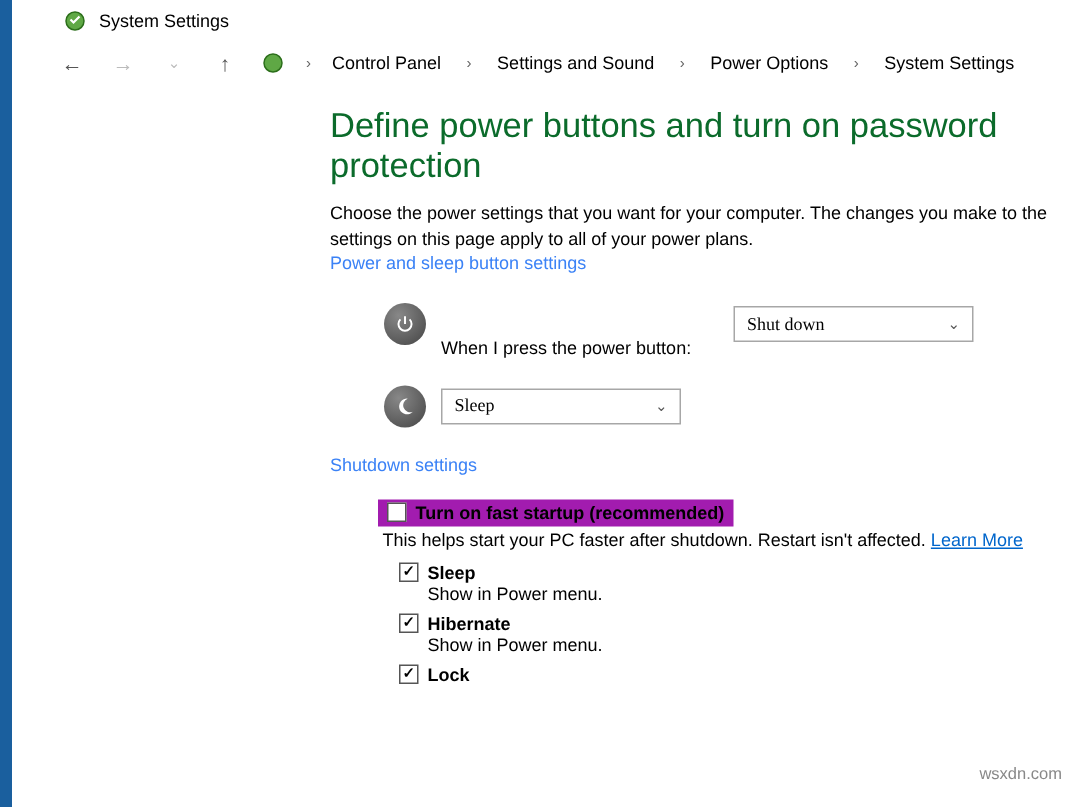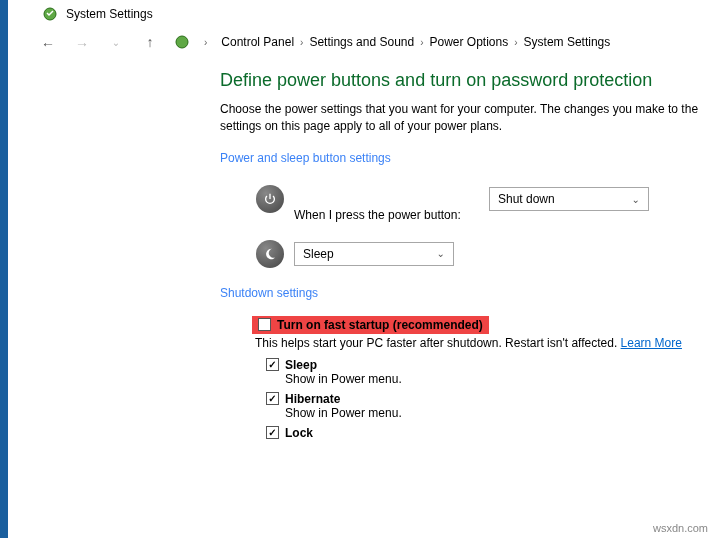--- a/index.html
+++ b/index.html
@@ -32,38 +32,38 @@
       align-items: center;
       gap: 14px;
       padding: 6px 10px 10px 38px;
       font-size: 12px;
     }
     .nav-arrow { width: 20px; color: #555; text-align: center; font-size: 14px; }
     .nav-arrow.disabled { color: #bbb; }
     .breadcrumb {
       display: flex;
       align-items: center;
-      gap: 6px;
+      gap: 17px;
       color: #000;
     }
     .bc-sep { color: #666; font-size: 10px; }
     .bc-item { cursor: default; }
     .content {
       padding: 10px 0 0 220px;
     }
     .heading {
       color: #0b6b2b;
-      font-size: 18px;
+      font-size: 23px;
       font-weight: 400;
       margin-bottom: 10px;
     }
     .intro {
       font-size: 12px;
       color: #000;
-      margin-bottom: 16px;
+      margin-bottom: 0;
       line-height: 1.4;
     }
     .section-title {
       font-size: 12px;
       color: #3b82f6;
       margin-bottom: 12px;
     }
     .button-row {
       display: flex;
       align-items: center;
@@ -86,25 +86,26 @@
     .select {
       width: 160px;
       height: 24px;
       border: 1px solid #a7a7a7;
       display: flex;
       align-items: center;
       justify-content: space-between;
       padding: 0 8px;
       font-size: 12px;
       background: #fff;
+      font-family: Liberation Serif, serif;
     }
     .chev { font-size: 10px; color: #555; }
     .shutdown-section { margin-top: 8px; }
     .highlight {
-      background: #ef4444;
+      background: #a21caf;
       display: inline-block;
       padding: 2px 6px;
       margin: 4px 0 2px 32px;
     }
     .check-row {
       display: flex;
       align-items: center;
       gap: 6px;
       font-weight: bold;
       font-size: 12px;
@@ -128,21 +129,21 @@
     .check-group {
       margin-left: 46px;
       margin-top: 2px;
       margin-bottom: 6px;
     }
     .check-group .check-row { font-weight: bold; }
     .check-group .desc { font-weight: normal; margin-left: 19px; }
     .link { color: #0066cc; text-decoration: underline; cursor: pointer; }
     .watermark {
       position: absolute;
-      bottom: 4px;
+      bottom: 16px;
       right: 12px;
       font-size: 11px;
       color: #888;
     }
   </style>
 </head>
 <body>
 
 <div class="left-edge"></div>
 

